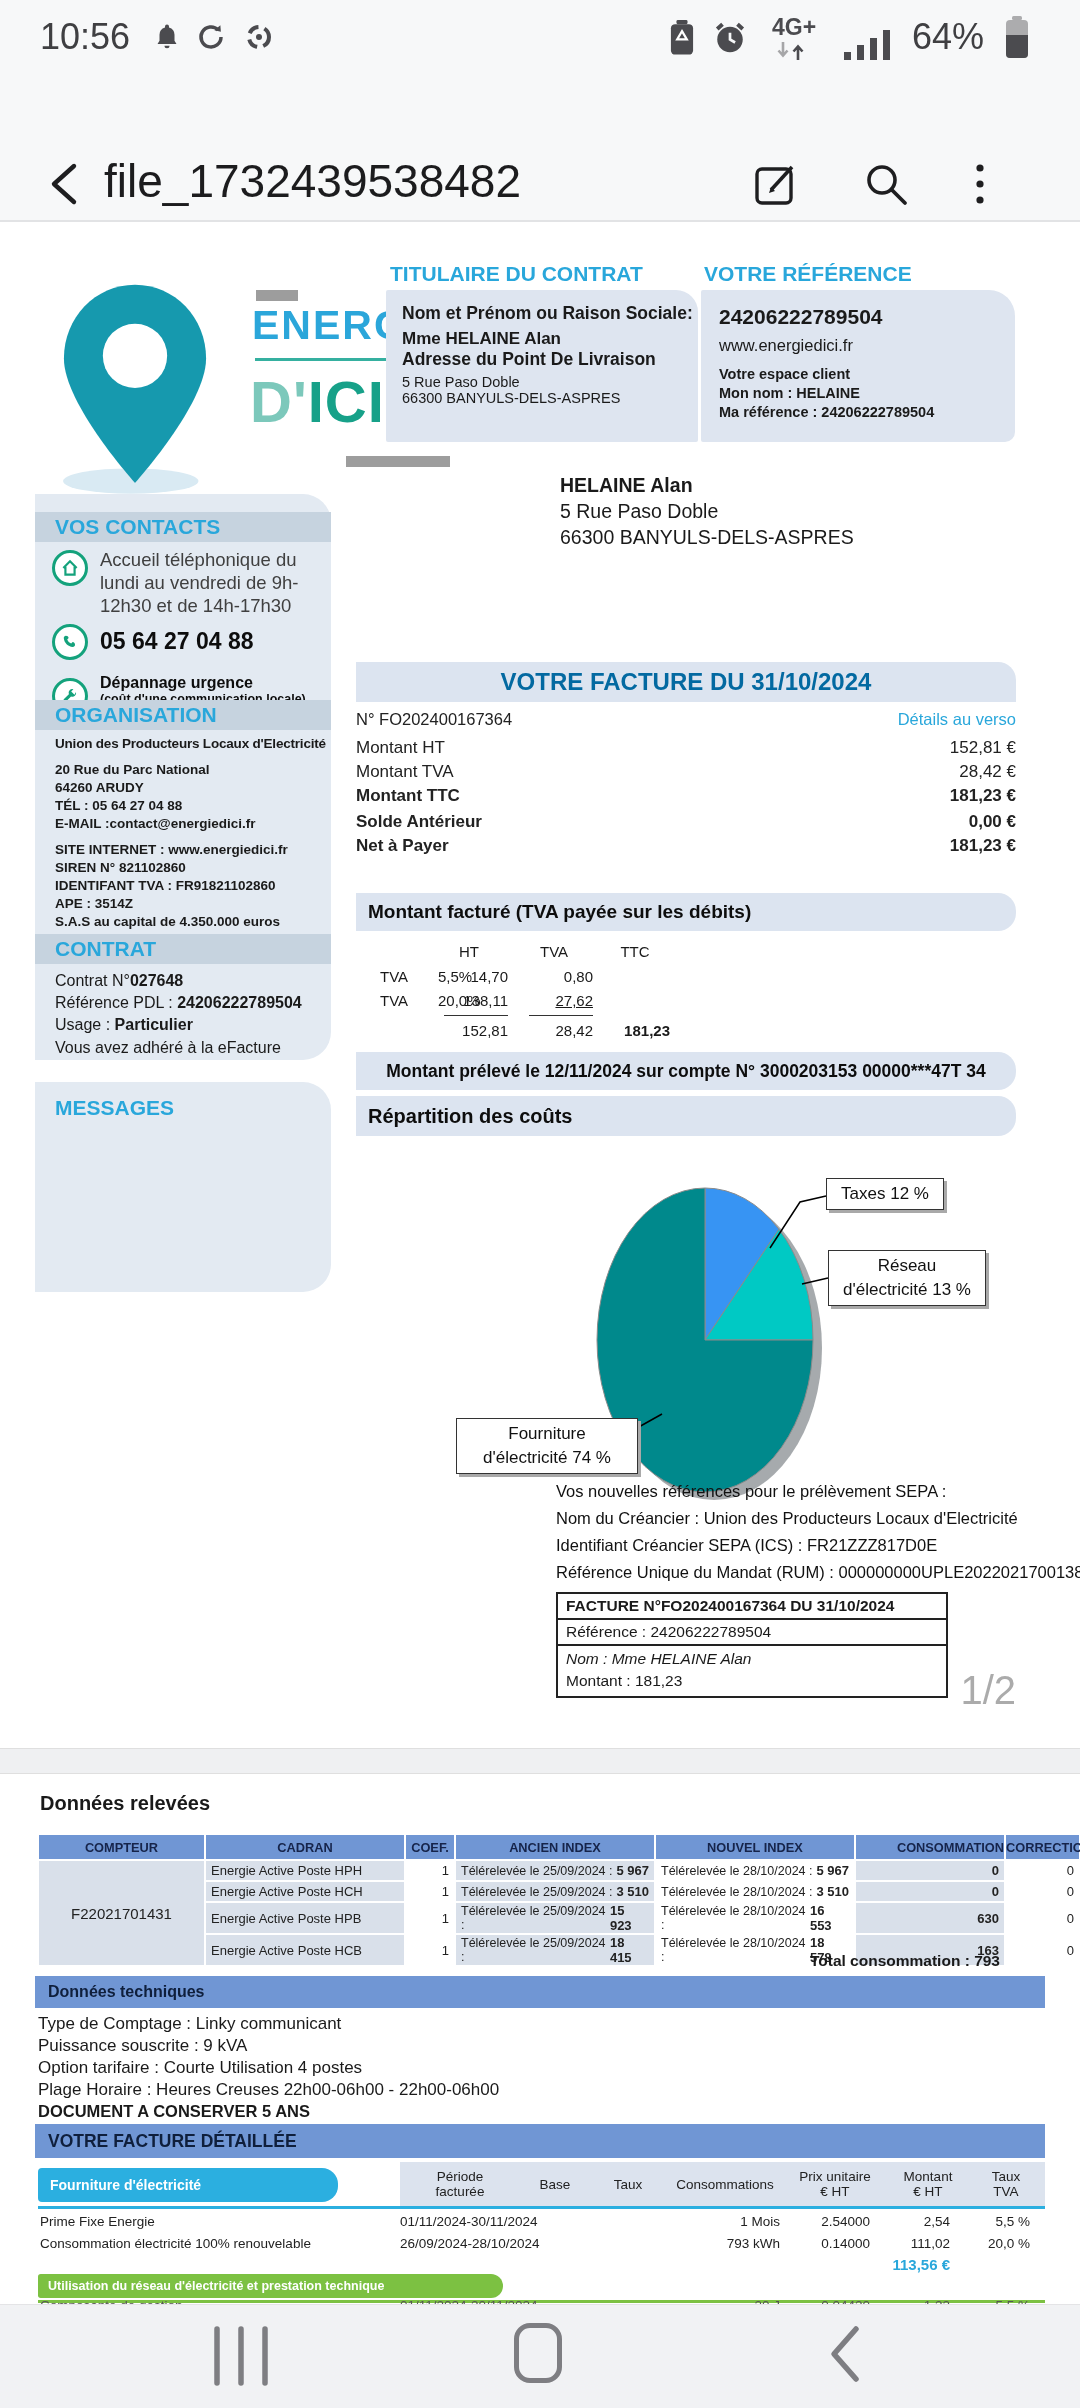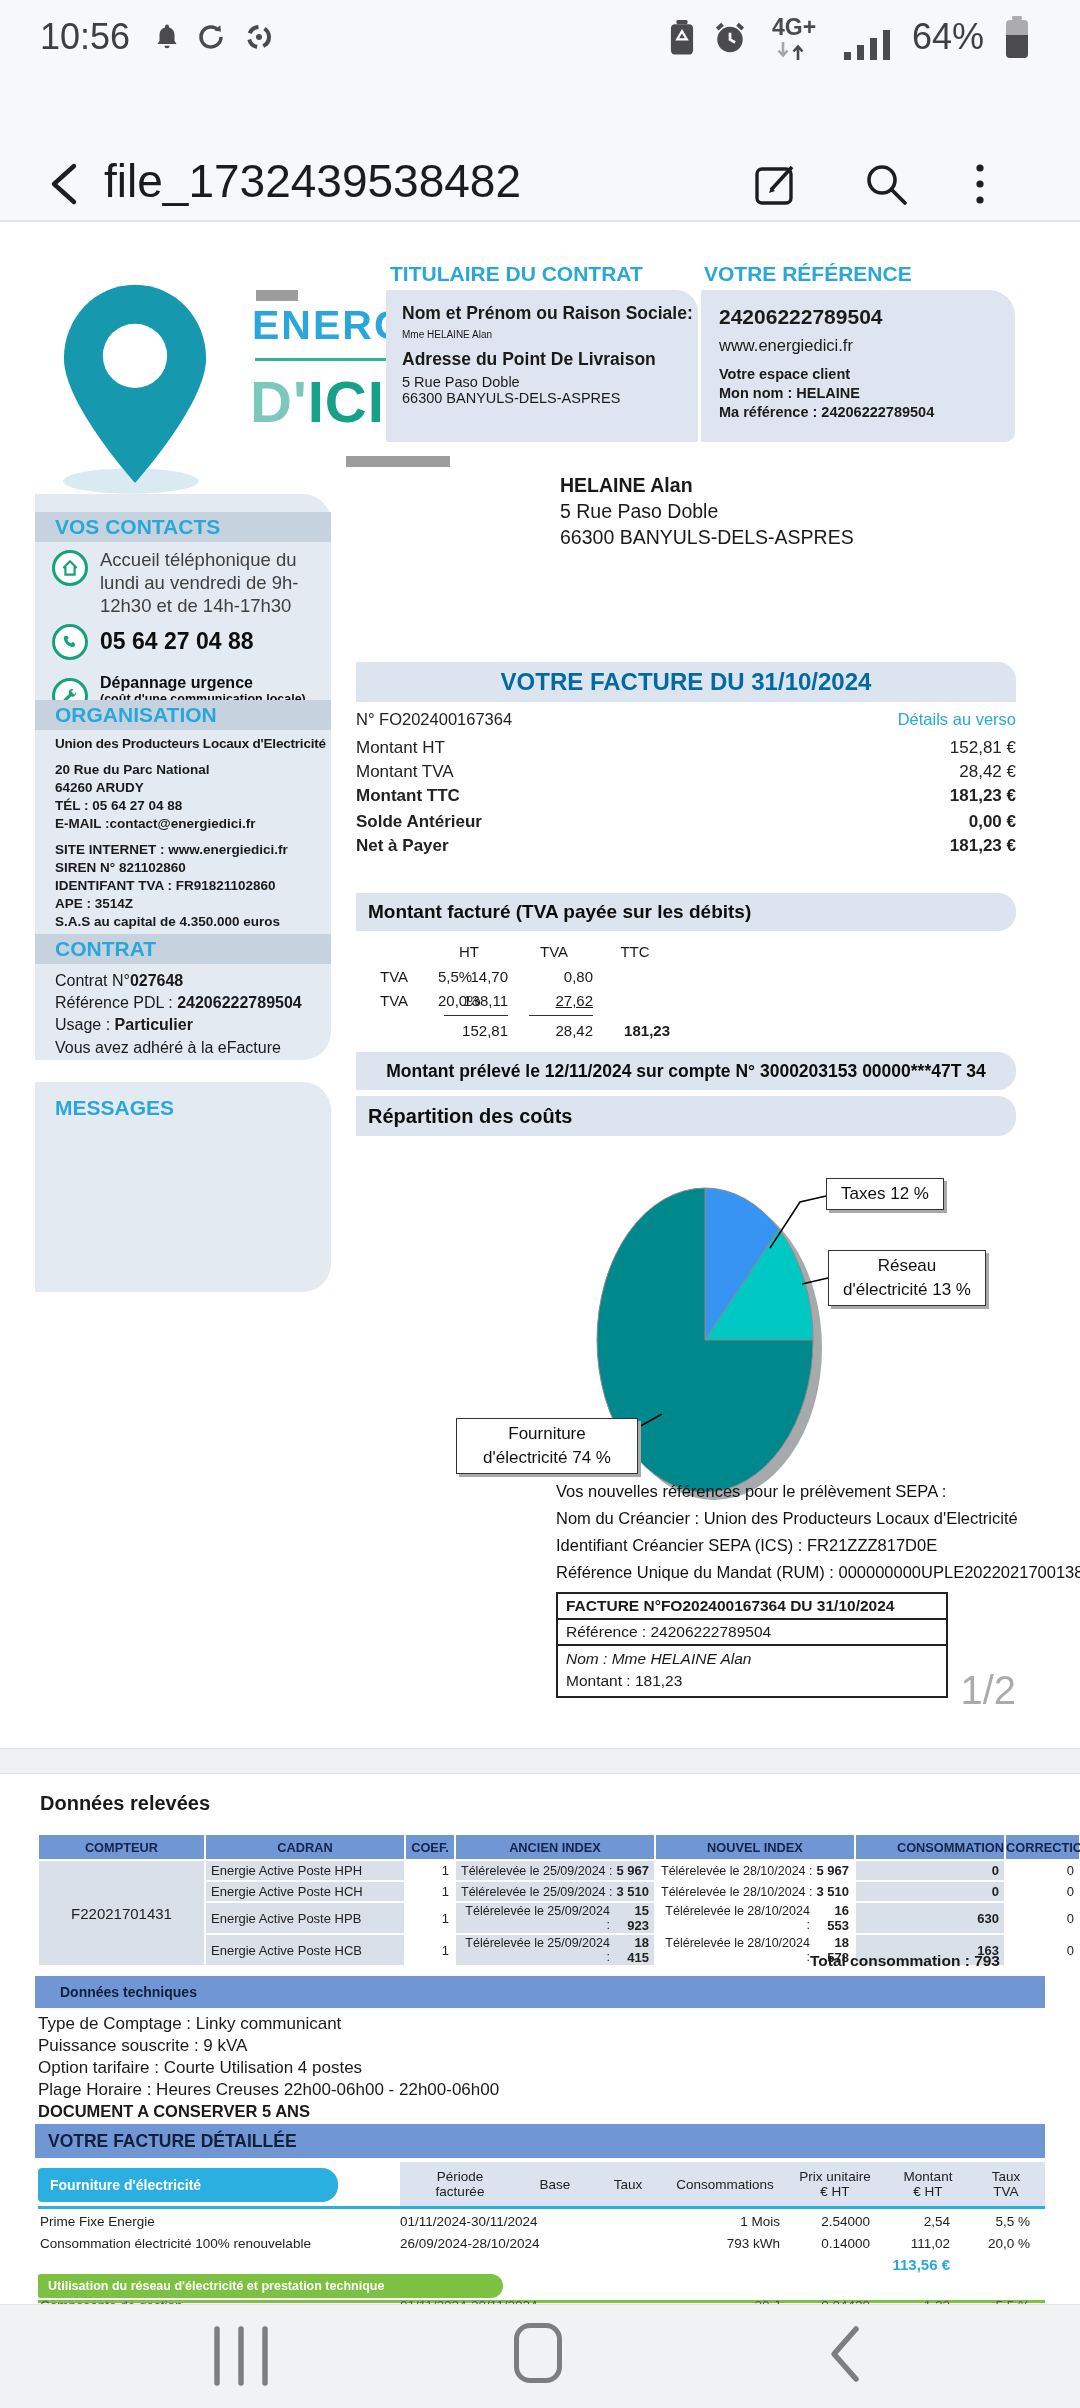--- a/index.html
+++ b/index.html
@@ -25,21 +25,21 @@
   .hband{font-weight:bold;color:#0F1F3C;background:#7096D4;}
   .sidebar-band{background:#C6D3DF;color:#29A7DB;font-weight:bold;font-size:21px;line-height:30px;padding-left:20px;box-sizing:border-box;}
   .circ{width:36px;height:36px;border:3px solid #14A27C;border-radius:50%;box-sizing:border-box;display:flex;align-items:center;justify-content:center;background:#fff;}
   .callout{position:absolute;background:#fff;border:1px solid #333;box-shadow:3px 3px 0 #A9A9A9;font-size:17px;text-align:center;color:#111;}
   .inv-row{position:absolute;left:356px;width:660px;display:flex;justify-content:space-between;font-size:17px;color:#222;}
   table.releves{border-collapse:separate;border-spacing:0;table-layout:fixed;font-size:13px;color:#222;}
   table.releves td,table.releves th{border:1.5px solid #fff;box-sizing:border-box;overflow:hidden;}
   table.releves th{background:#7096D4;color:#16244A;font-size:12.8px;white-space:nowrap;height:26px;padding:0;}
   table.releves td{height:21px;padding:0 5px;}
   .cell-lt{background:#D9E0EA;}
-  .idx{display:flex;justify-content:space-between;align-items:center;text-align:right;}
+  .idx{display:flex;justify-content:space-between;align-items:center;}
   .dhead{display:flex;align-items:center;justify-content:center;text-align:center;font-size:13.5px;color:#222;height:44px;}
   .drow{position:absolute;font-size:13.5px;color:#222;}
   .rt{text-align:right;}
   .navico{stroke:#7E7E82;fill:none;stroke-linecap:round;stroke-linejoin:round;}
 </style>
 </head>
 <body>
 
 <div id="statusbar" class="abs">
   <span class="abs sb-txt" style="left:40px;top:16px;">10:56</span>
@@ -145,21 +145,21 @@
   </div>
   <div class="abs" style="left:255px;top:136px;width:196px;height:3px;background:#35B0A0;"></div>
   <div class="abs nw" style="left:250px;top:146px;font-size:58px;font-weight:bold;letter-spacing:1px;">
     <span style="color:#7CC8BB;">D'</span><span style="color:#17A189;">ICI</span>
   </div>
   <div class="abs" style="left:346px;top:234px;width:104px;height:11px;background:#9D9D9D;"></div>
 
   <div class="abs nw cyan b" style="left:390px;top:40px;font-size:21px;">TITULAIRE DU CONTRAT</div>
   <div class="abs" style="left:386px;top:68px;width:312px;height:152px;background:#DEE5F0;border-radius:2px 22px 2px 2px;padding:13px 16px;box-sizing:border-box;">
     <div class="b nw" style="font-size:17.5px;margin-bottom:5px;">Nom et Prénom ou  Raison Sociale:</div>
-    <div class="nw" style="font-size:10px;margin-bottom:9px;">Mme HELAINE Alan</div>
+    <div class="nw" style="font-size:17px;font-weight:bold;">Mme HELAINE Alan</div>
     <div class="b nw" style="font-size:17.5px;margin-bottom:4px;">Adresse du Point De Livraison</div>
     <div class="nw" style="font-size:14.5px;">5 Rue Paso Doble</div>
     <div class="nw" style="font-size:14.5px;">66300 BANYULS-DELS-ASPRES</div>
   </div>
 
   <div class="abs nw cyan b" style="left:704px;top:40px;font-size:21px;">VOTRE RÉFÉRENCE</div>
   <div class="abs" style="left:701px;top:68px;width:314px;height:152px;background:#DEE5F0;border-radius:2px 26px 10px 2px;padding:15px 18px;box-sizing:border-box;">
     <div class="b nw" style="font-size:21px;margin-bottom:7px;">24206222789504</div>
     <div class="nw" style="font-size:16.5px;margin-bottom:11px;">www.energiedici.fr</div>
     <div class="b nw" style="font-size:14.5px;margin-bottom:3px;">Votre espace client</div>
@@ -413,21 +413,21 @@
             </div>
           </td>
       <td class="cell-lt rt b">163</td>
       <td class="rt">0</td>
     </tr>
   </tbody>
     </table>
 
   <div class="abs rt b nw" style="left:640px;top:178px;width:360px;font-size:15.5px;">Total consommation : 793</div>
 
-  <div class="abs hband nw" style="left:35px;top:202px;width:1010px;height:32px;font-size:14px;line-height:32px;padding-left:25px;box-sizing:border-box;">Données techniques</div>
+  <div class="abs hband nw" style="left:35px;top:202px;width:1010px;height:32px;font-size:16px;line-height:32px;padding-left:13px;box-sizing:border-box;">Données techniques</div>
   <div class="abs nw" style="left:38px;top:240px;font-size:17px;">Type de Comptage : Linky communicant</div>
   <div class="abs nw" style="left:38px;top:262px;font-size:17px;">Puissance souscrite : 9 kVA</div>
   <div class="abs nw" style="left:38px;top:284px;font-size:17px;">Option tarifaire : Courte Utilisation 4 postes</div>
   <div class="abs nw" style="left:38px;top:306px;font-size:17px;">Plage Horaire : Heures Creuses 22h00-06h00 - 22h00-06h00</div>
 
   <div class="abs b nw" style="left:38px;top:328px;font-size:16.5px;">DOCUMENT A CONSERVER 5 ANS</div>
   <div class="abs hband nw" style="left:35px;top:350px;width:1010px;height:34px;font-size:17.5px;line-height:34px;padding-left:13px;box-sizing:border-box;">VOTRE FACTURE DÉTAILLÉE</div>
 
   <div class="abs" style="left:400px;top:388px;width:645px;height:44px;background:#DCE3EE;"></div>
   <div class="abs dhead pre" style="left:410px;top:388px;width:100px;">Période

